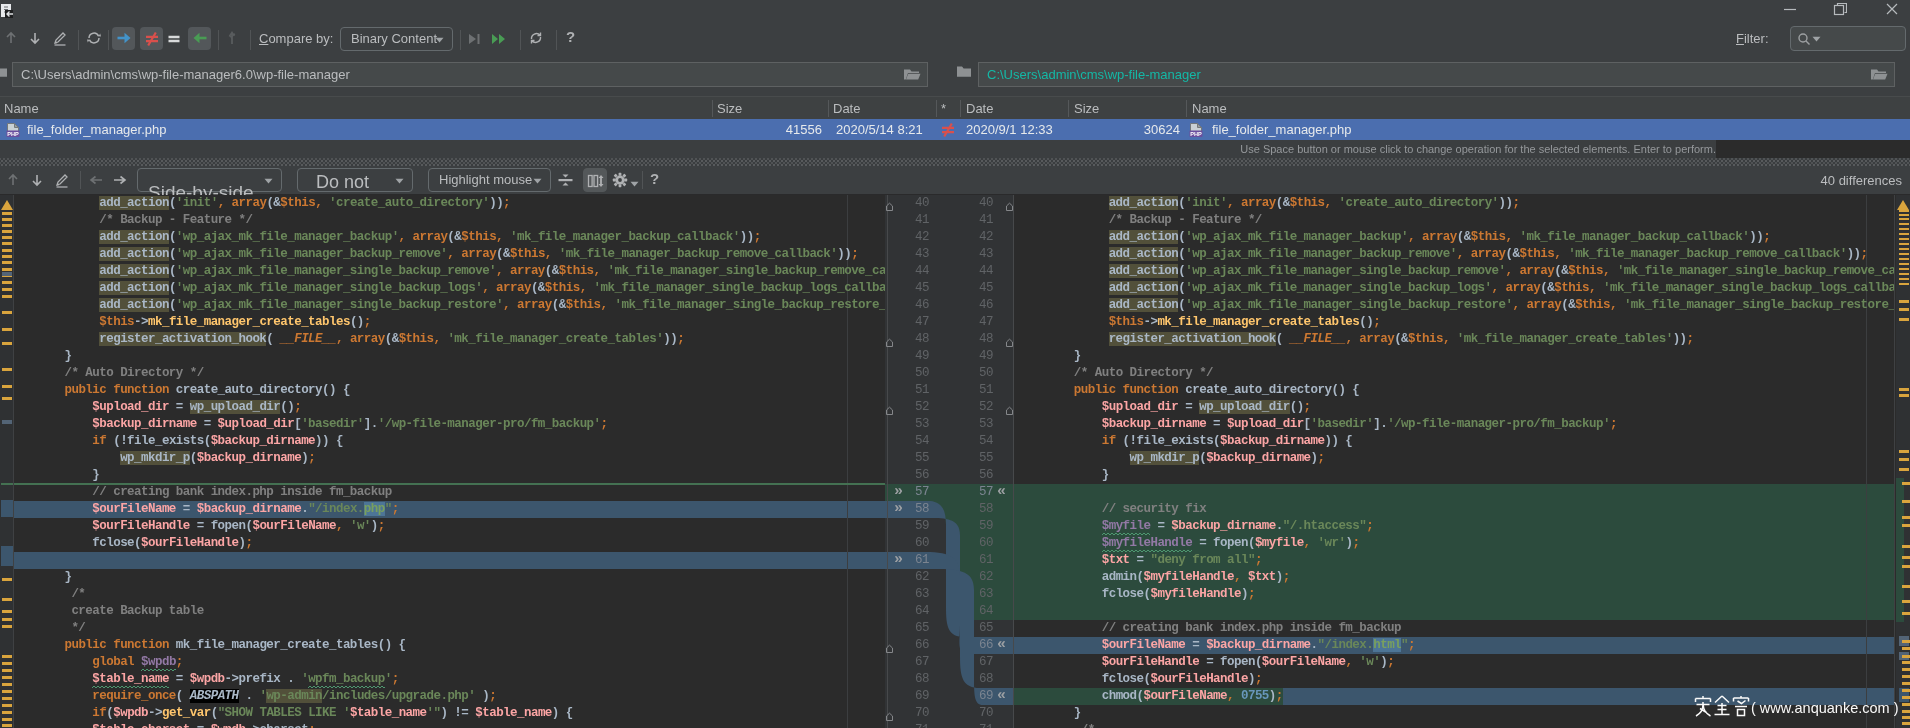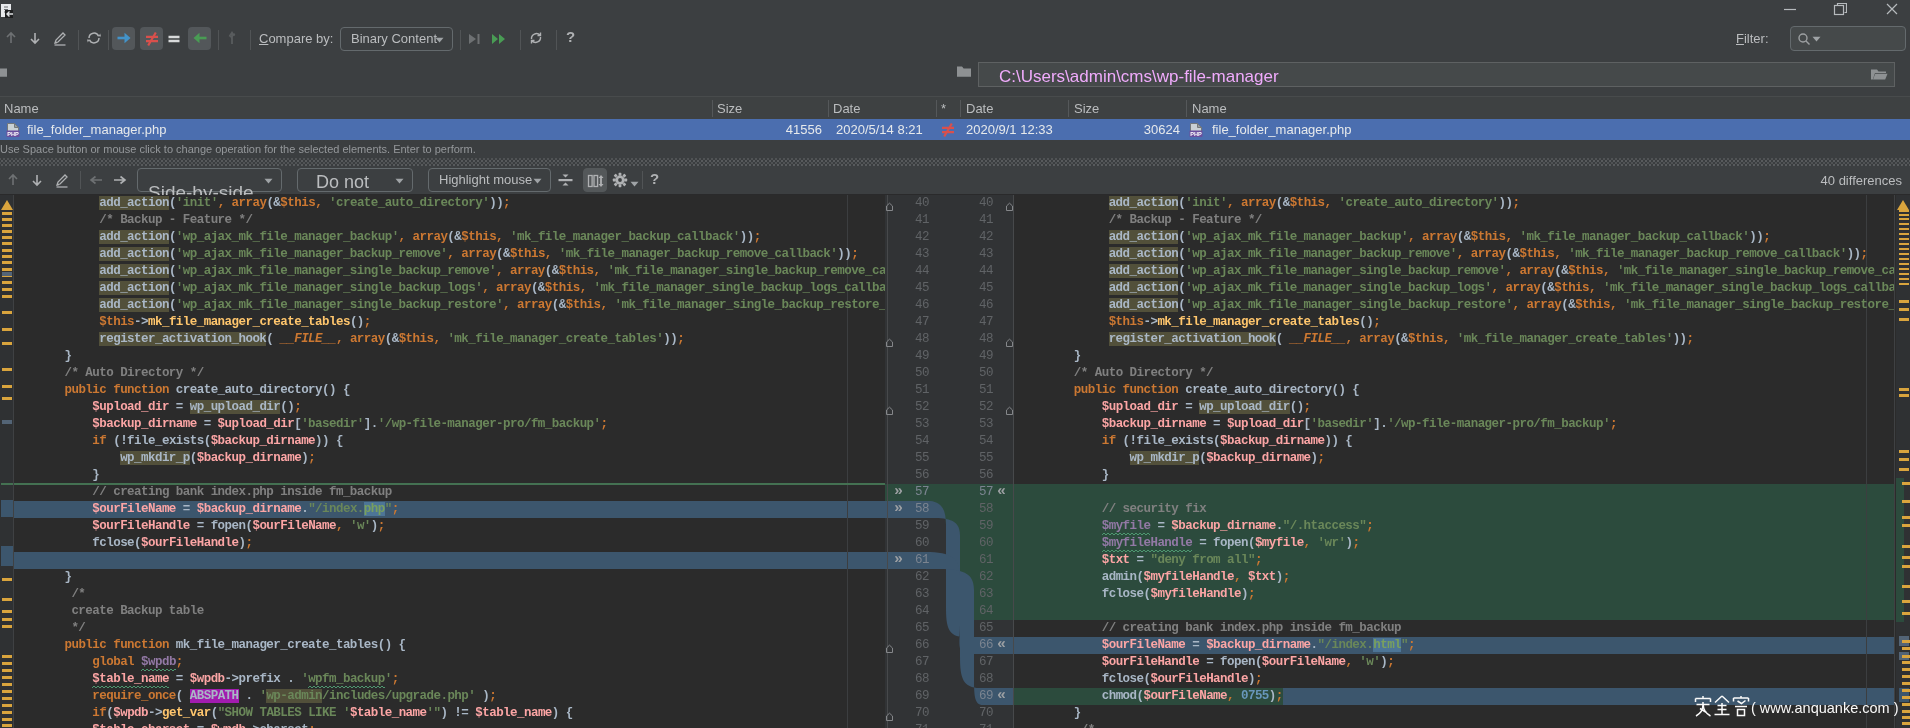--- a/index.html
+++ b/index.html
@@ -1,19 +1,19 @@
 <!DOCTYPE html>
 <html><head><meta charset="utf-8"><style>
 *{margin:0;padding:0}
 body{width:1910px;height:728px;background:#2b2b2b;font-family:"Liberation Sans",sans-serif;overflow:hidden;position:relative}
 .cl{position:absolute;left:0;width:100%;height:17px;line-height:17px;white-space:pre;font-family:"Liberation Mono",monospace;font-size:12.5px;letter-spacing:-0.54px;color:#a9b7c6;font-weight:bold}
 .cl i{font-style:normal}
 i.k{color:#cc7832} i.ki{color:#cc7832;font-style:italic} i.s{color:#6a8759} i.v{color:#fca5a5}
 i.b{font-weight:bold} i.c{color:#808080} i.n{color:#6897bb} i.m{color:#ffc66d;font-weight:bold}
-i.w{background:#52503a} i.wi{background:#a21caf;}
+i.w{background:#52503a} i.wi{background:#000000;font-style:italic}
 i.ws{background:#52503a;color:#6a8759}
 i.sv{color:#9379a6}
 i.sw{color:#6a8759}
 i.hl{color:#79a05e;background:#4d7596}
 .ln{position:absolute;height:17px;line-height:17px;font-family:"Liberation Mono",monospace;font-size:12.5px;letter-spacing:-0.54px;color:#606366}
 .chv{position:absolute;height:17px;line-height:16px;font-family:"Liberation Mono",monospace;font-size:15px;color:#9da0a3;font-weight:bold}
 .hdr{position:absolute;top:0;height:23px;line-height:23px;font-size:13px;color:#bbbdbf}
 </style></head><body>
 <div style="position:absolute;left:0;top:0;width:1910px;height:22px;background:#3c3f41">
 <div style="position:absolute;left:1px;top:2px"><svg width="16" height="18" viewBox="0 0 16 18">
@@ -101,26 +101,33 @@
       <span style="position:absolute;left:21px;top:9px;line-height:0;font-size:0"><svg width="9" height="6" viewBox="0 0 9 6">
           <path d="M0.5 0.8 L8.5 0.8 L4.5 5.4 Z" fill="#9fa3a6"></path>
         </svg></span>
     </div>
 </div>
 <div style="position:absolute;left:0;top:60px;width:1910px;height:36px;background:#3c3f41">
 <div style="position:absolute;left:-8px;top:4px"><svg width="16" height="14" viewBox="0 0 16 14">
         <path d="M1 3 L6 3 L7.5 5 L15 5 L15 12.5 L1 12.5 Z M1 3 L1 12.5" fill="#8a8d90" stroke="none"></path>
         <path d="M1 2.5 H6 L7.5 4.5 H15 V12.5 H1 Z" fill="#8e9193"></path>
       </svg></div>
+<div style="position:absolute;left:12px;top:2px;width:916px;height:25px;background:#45494a;border:1px solid #5e6162;box-sizing:border-box">
+      <span style="position:absolute;left:8px;top:4px;font-size:13px;color:#bbbdbf">C:\Users\admin\cms\wp-file-manager6.0\wp-file-manager</span>
+      <div style="position:absolute;right:6px;top:4px"><svg width="18" height="14" viewBox="0 0 18 14">
+          <path d="M1 2.5 H7 L8.5 4.5 H16 V6 H5 L2.8 12.5 H1 Z" fill="#8e9193"></path>
+          <path d="M5.2 6.8 H17.5 L15.2 12.5 H3 Z" fill="#8e9193"></path>
+        </svg></div>
+    </div>
 <div style="position:absolute;left:956px;top:4px"><svg width="16" height="14" viewBox="0 0 16 14">
         <path d="M1 3 L6 3 L7.5 5 L15 5 L15 12.5 L1 12.5 Z M1 3 L1 12.5" fill="#8a8d90" stroke="none"></path>
         <path d="M1 2.5 H6 L7.5 4.5 H15 V12.5 H1 Z" fill="#8e9193"></path>
       </svg></div>
 <div style="position:absolute;left:978px;top:2px;width:917px;height:25px;background:#45494a;border:1px solid #5e6162;box-sizing:border-box">
-      <span style="position:absolute;left:20px;top:4px;font-size:17px;color:#f0abfc">C:\Users\admin\cms\wp-file-manager</span>
+      <span style="position:absolute;left:8px;top:4px;font-size:13px;color:#14b8a6">C:\Users\admin\cms\wp-file-manager</span>
       <div style="position:absolute;right:6px;top:4px"><svg width="18" height="14" viewBox="0 0 18 14">
           <path d="M1 2.5 H7 L8.5 4.5 H16 V6 H5 L2.8 12.5 H1 Z" fill="#8e9193"></path>
           <path d="M5.2 6.8 H17.5 L15.2 12.5 H3 Z" fill="#8e9193"></path>
         </svg></div>
     </div>
 </div>
 <div style="position:absolute;left:0;top:96px;width:1910px;height:23px;background:#3e4142;border-top:1px solid #484b4c;border-bottom:1px solid #2e3031;box-sizing:content-box">
 <span class="hdr" style="left:4px">Name</span>
 <span class="hdr" style="left:717px">Size</span>
 <span class="hdr" style="left:833px">Date</span>
@@ -151,21 +158,21 @@
 <span style="position:absolute;left:966px">2020/9/1 12:33</span>
 <span style="position:absolute;left:1068px;width:112px;text-align:right">30624</span>
 <div style="position:absolute;left:1188px;top:3px"><svg width="16" height="16" viewBox="0 0 16 16">
         <path d="M2.5 1.5 H9.5 L13.5 5.5 V14.5 H2.5 Z" fill="#c9d0d4" stroke="#73777a" stroke-width="1"></path>
         <path d="M9.5 1.5 L9.5 5.5 H13.5 Z" fill="#989fa2" stroke="#73777a" stroke-width="1"></path>
         <rect x="1.5" y="8.5" width="13" height="6.5" rx="1" fill="#6a4e9e"></rect>
         <text x="8" y="13.7" text-anchor="middle" font-family="Liberation Sans" font-size="5.6" font-weight="bold" fill="#ffffff">PHP</text>
       </svg></div>
 <span style="position:absolute;left:1212px">file_folder_manager.php</span>
 </div>
-<div style="position:absolute;left:0;top:140px;width:1910px;height:18px;background:#3b3e40;text-align:left;font-size:11px;color:#95989b;line-height:18px">Use Space button or mouse click to change operation for the selected elements. Enter to perform.</div>
+<div style="position:absolute;left:0;top:140px;width:1716px;height:18px;background:#3b3e40;text-align:right;font-size:11px;color:#95989b;line-height:18px">Use Space button or mouse click to change operation for the selected elements. Enter to perform.</div>
 <div style="position:absolute;left:0;top:158px;width:1910px;height:8px;background:#3a3d3f;background-image:radial-gradient(#595c5e 0.7px,transparent 0.9px),radial-gradient(#515456 0.7px,transparent 0.9px);background-size:4px 4px,4px 4px;background-position:0 1px,2px 3px"></div>
 <div style="position:absolute;left:0;top:166px;width:1910px;height:29px;background:#3c3f41;border-bottom:1px solid #2a2a2b;box-sizing:border-box">
 <div style="position:absolute;left:6px;top:7px"><svg width="14" height="14" viewBox="0 0 14 14">
         <path d="M7 2 L7 12 M3 6 L7 2 L11 6" stroke="#6e7173" stroke-width="1.6" fill="none"></path>
       </svg></div>
     <div style="position:absolute;left:30px;top:7px"><svg width="14" height="14" viewBox="0 0 14 14">
         <path d="M7 2 L7 12 M3 8 L7 12 L11 8" stroke="#afb1b3" stroke-width="1.6" fill="none"></path>
       </svg></div>
     <div style="position:absolute;left:54px;top:6px"><svg width="16" height="16" viewBox="0 0 16 16">
         <path d="M3 13 L4 10 L11 3 L13 5 L6 12 Z M3 13 L5 12.5" stroke="#afb1b3" stroke-width="1.3" fill="none"></path>

